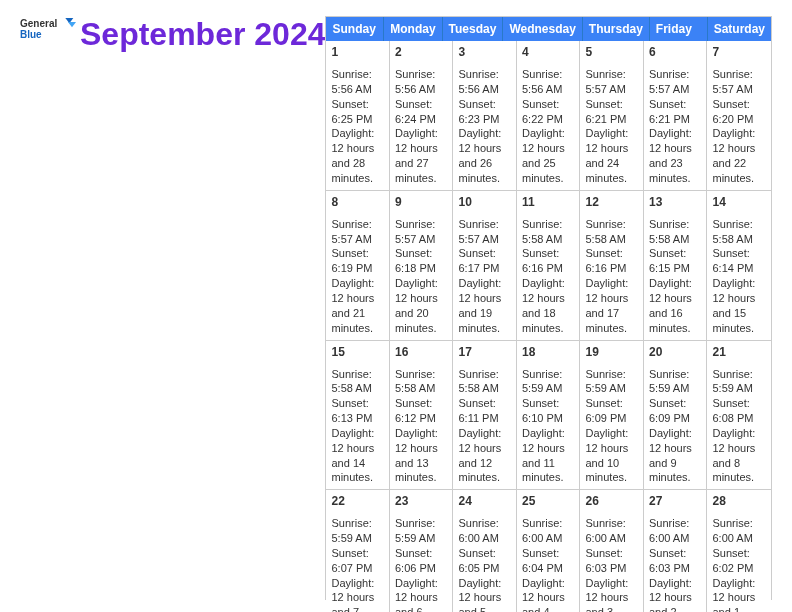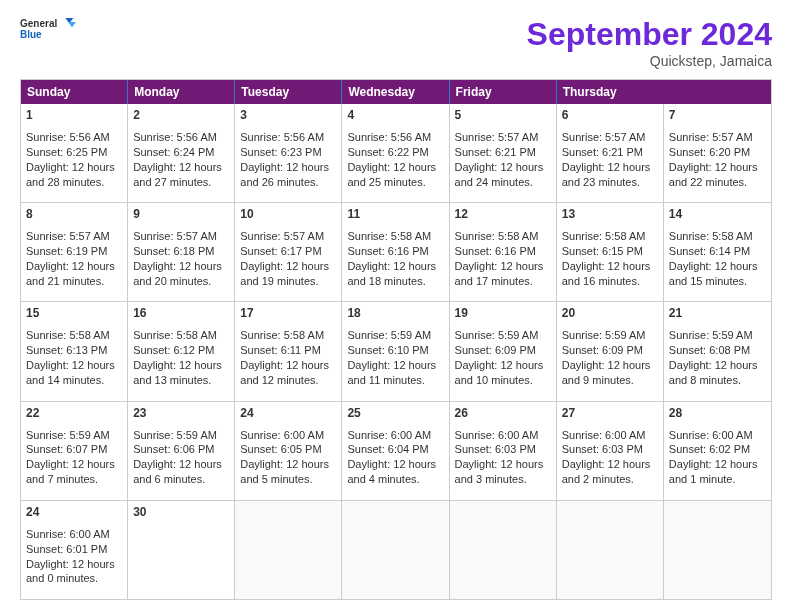--- a/index.html
+++ b/index.html
@@ -8,21 +8,21 @@
       background: #fff;
       width: 792px;
       height: 612px;
       overflow: hidden;
     }
     .page {
       width: 792px;
       height: 612px;
       padding: 16px 20px 12px 20px;
       display: flex;
-      flex-direction: column;
+      flex-direction: row;
     }
     .header {
       display: flex;
       justify-content: space-between;
       align-items: flex-start;
       margin-bottom: 10px;
     }
     .logo {
       display: flex;
       align-items: center;
@@ -46,21 +46,21 @@
     }
     .calendar {
       flex: 1;
       display: flex;
       flex-direction: column;
       border: 1px solid #ccc;
     }
     .cal-header {
       display: grid;
       grid-template-columns: repeat(7, 1fr);
-      background: #701a75;
+      background: #3b82f6;
     }
     .cal-header-cell {
       color: #fff;
       font-size: 12px;
       font-weight: bold;
       padding: 5px 6px;
       border-right: 1px solid #2979c8;
     }
     .cal-header-cell:last-child { border-right: none; }
     .cal-body {
@@ -108,32 +108,32 @@
     <div class="logo">
       <svg class="logo-icon" viewBox="0 0 90 40" style="width: 60px; height: 28px;">
           <text x="0" y="16" font-size="15" font-weight="bold" fill="#333" font-family="Arial">General</text>
           <text x="0" y="32" font-size="15" font-weight="bold" fill="#1565c0" font-family="Arial">Blue</text>
           <polygon points="68,2 80,2 74,10" fill="#1565c0"></polygon>
           <polygon points="72,8 84,8 78,16" fill="#42a5f5"></polygon>
         </svg>
     </div>
     <div class="title-block">
       <div class="month-title">September 2024</div>
-      <div class="subtitle">Quickstep, Jamaica</div>
     </div>
   </div>
 
   <div class="calendar">
     <div class="cal-header" id="cal-header">
         <div class="cal-header-cell">Sunday</div>
         <div class="cal-header-cell">Monday</div>
         <div class="cal-header-cell">Tuesday</div>
         <div class="cal-header-cell">Wednesday</div>
+        <div class="cal-header-cell">Thursday</div>
         <div class="cal-header-cell">Friday</div>
-        <div class="cal-header-cell">Thursday</div>
+        <div class="cal-header-cell">Saturday</div>
       </div>
     <div class="cal-body" id="cal-body">
         <div class="cal-row">
           <div class="cal-cell">
             <span class="day-num">1</span>
             <div class="cell-text" style="white-space: pre-line;">Sunrise: 5:56 AM
 Sunset: 6:25 PM
 Daylight: 12 hours
 and 28 minutes.</div>
           </div>

